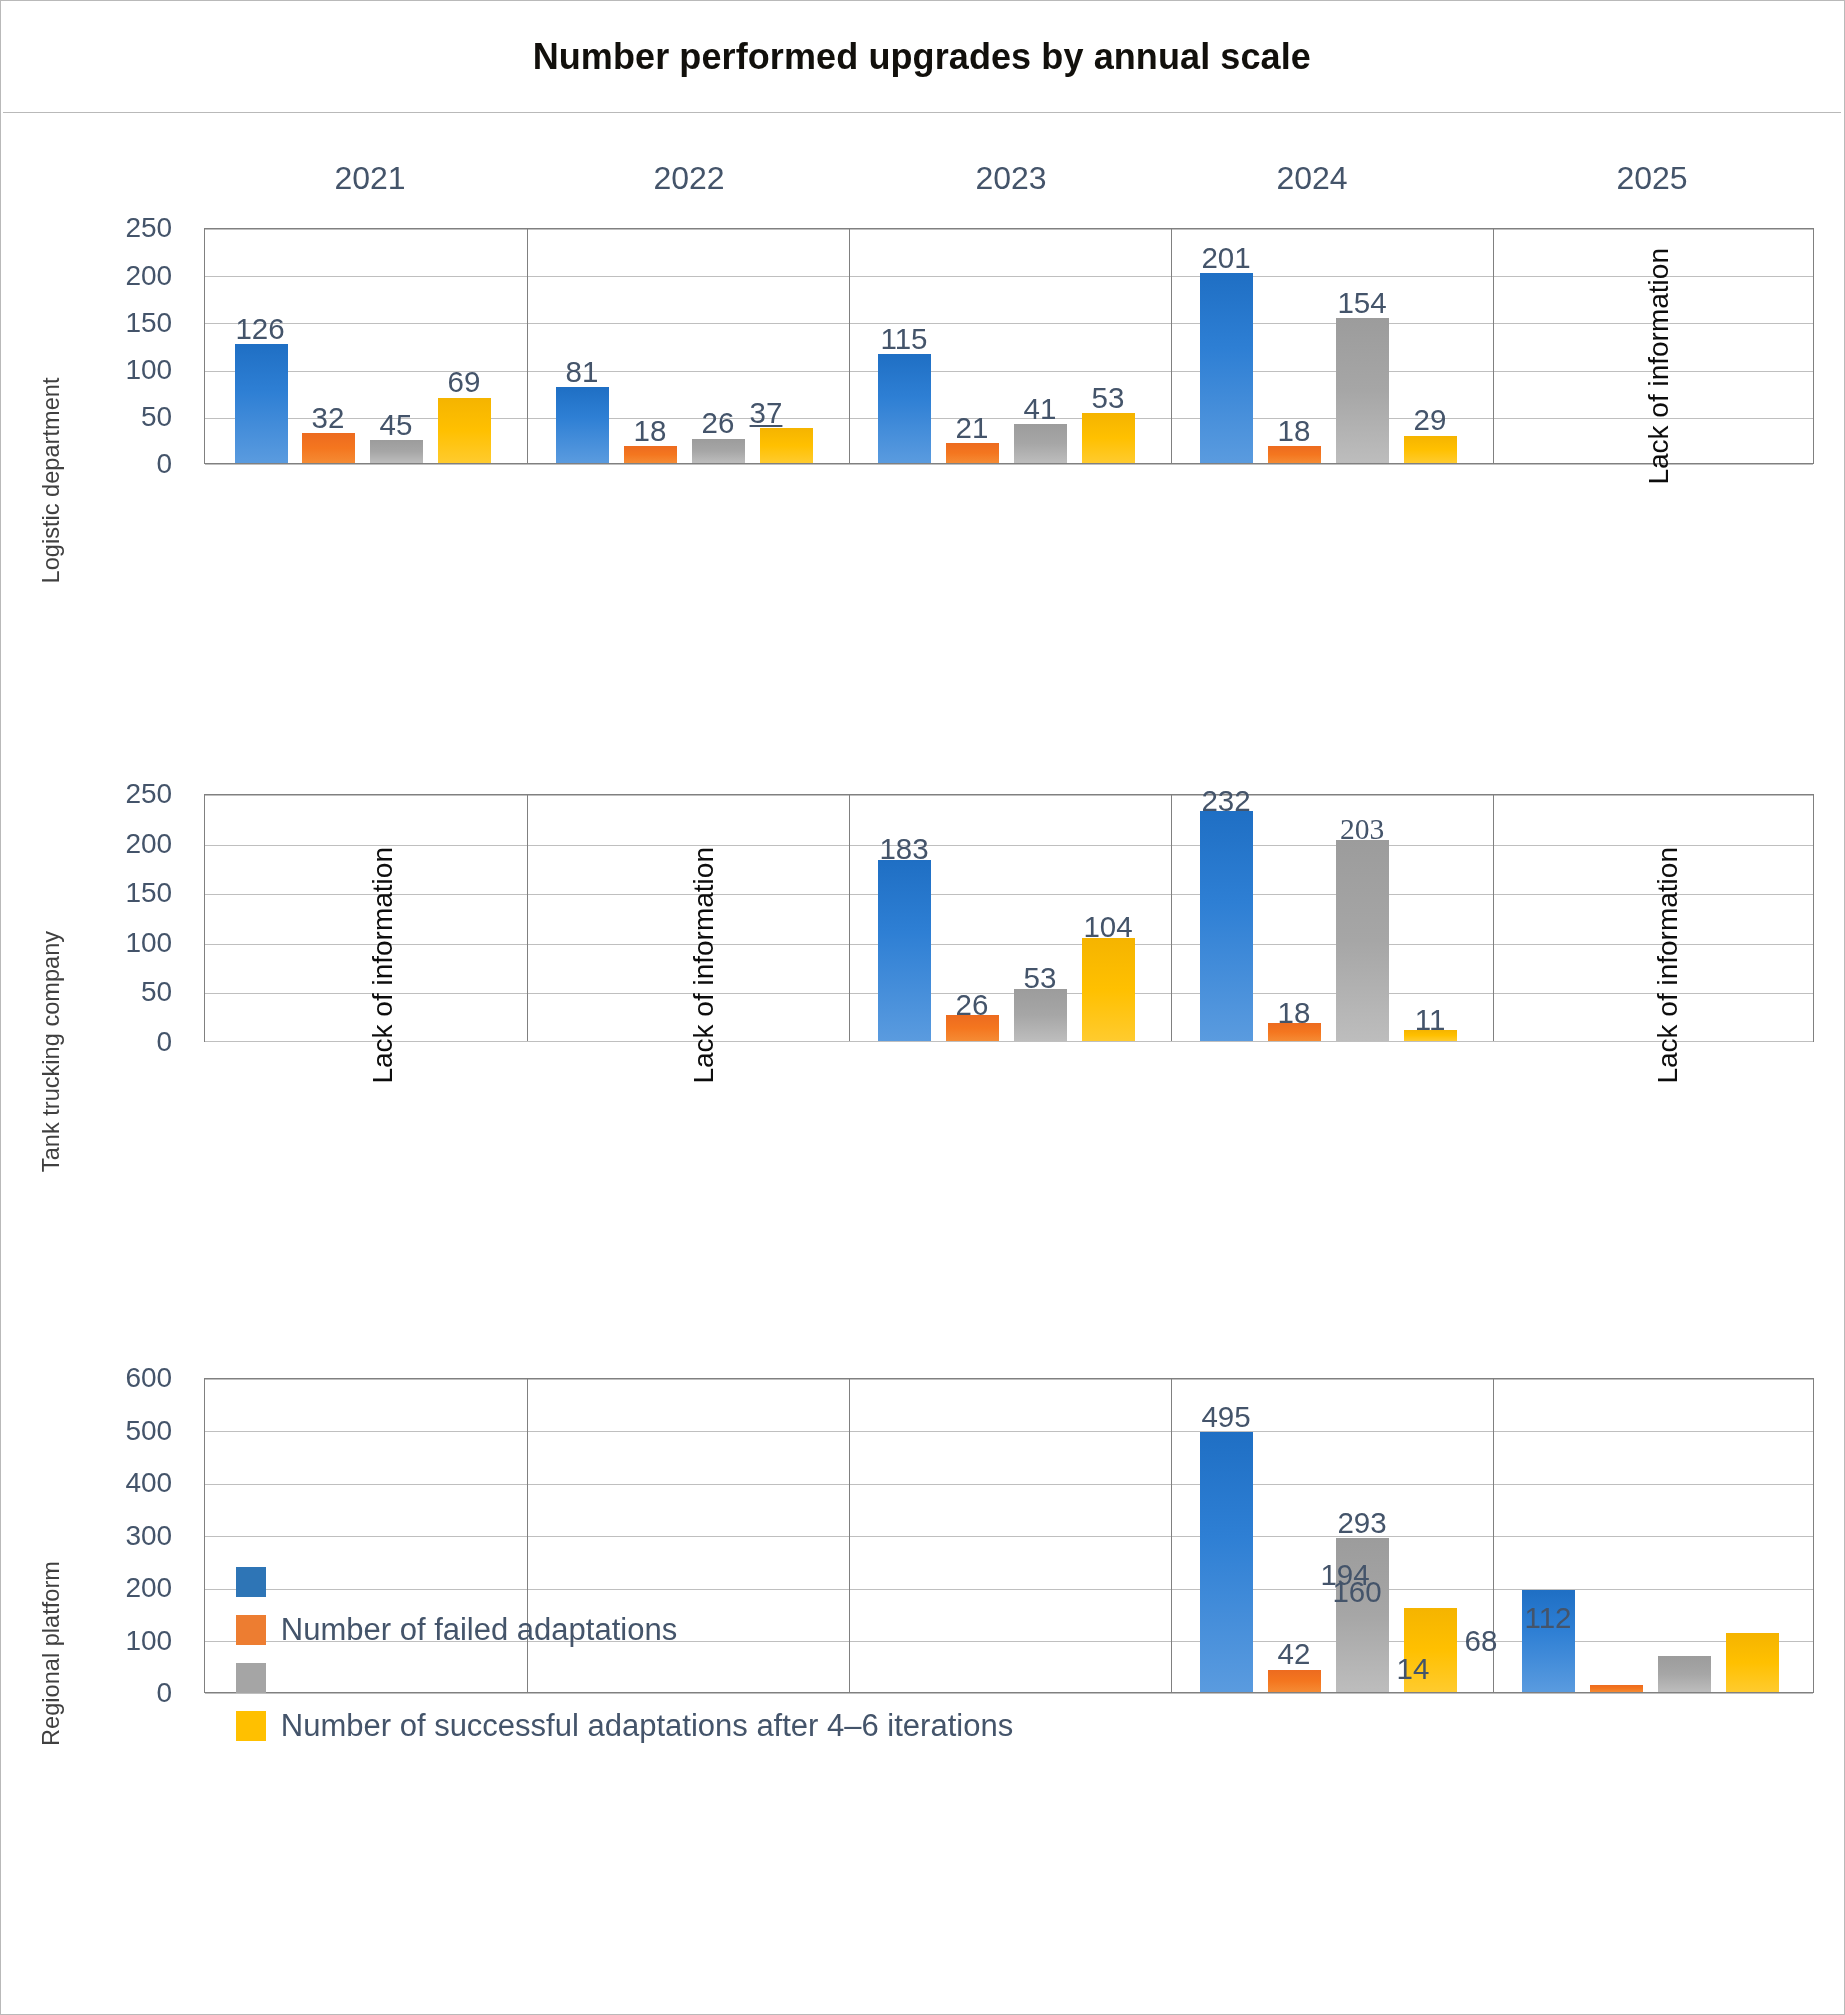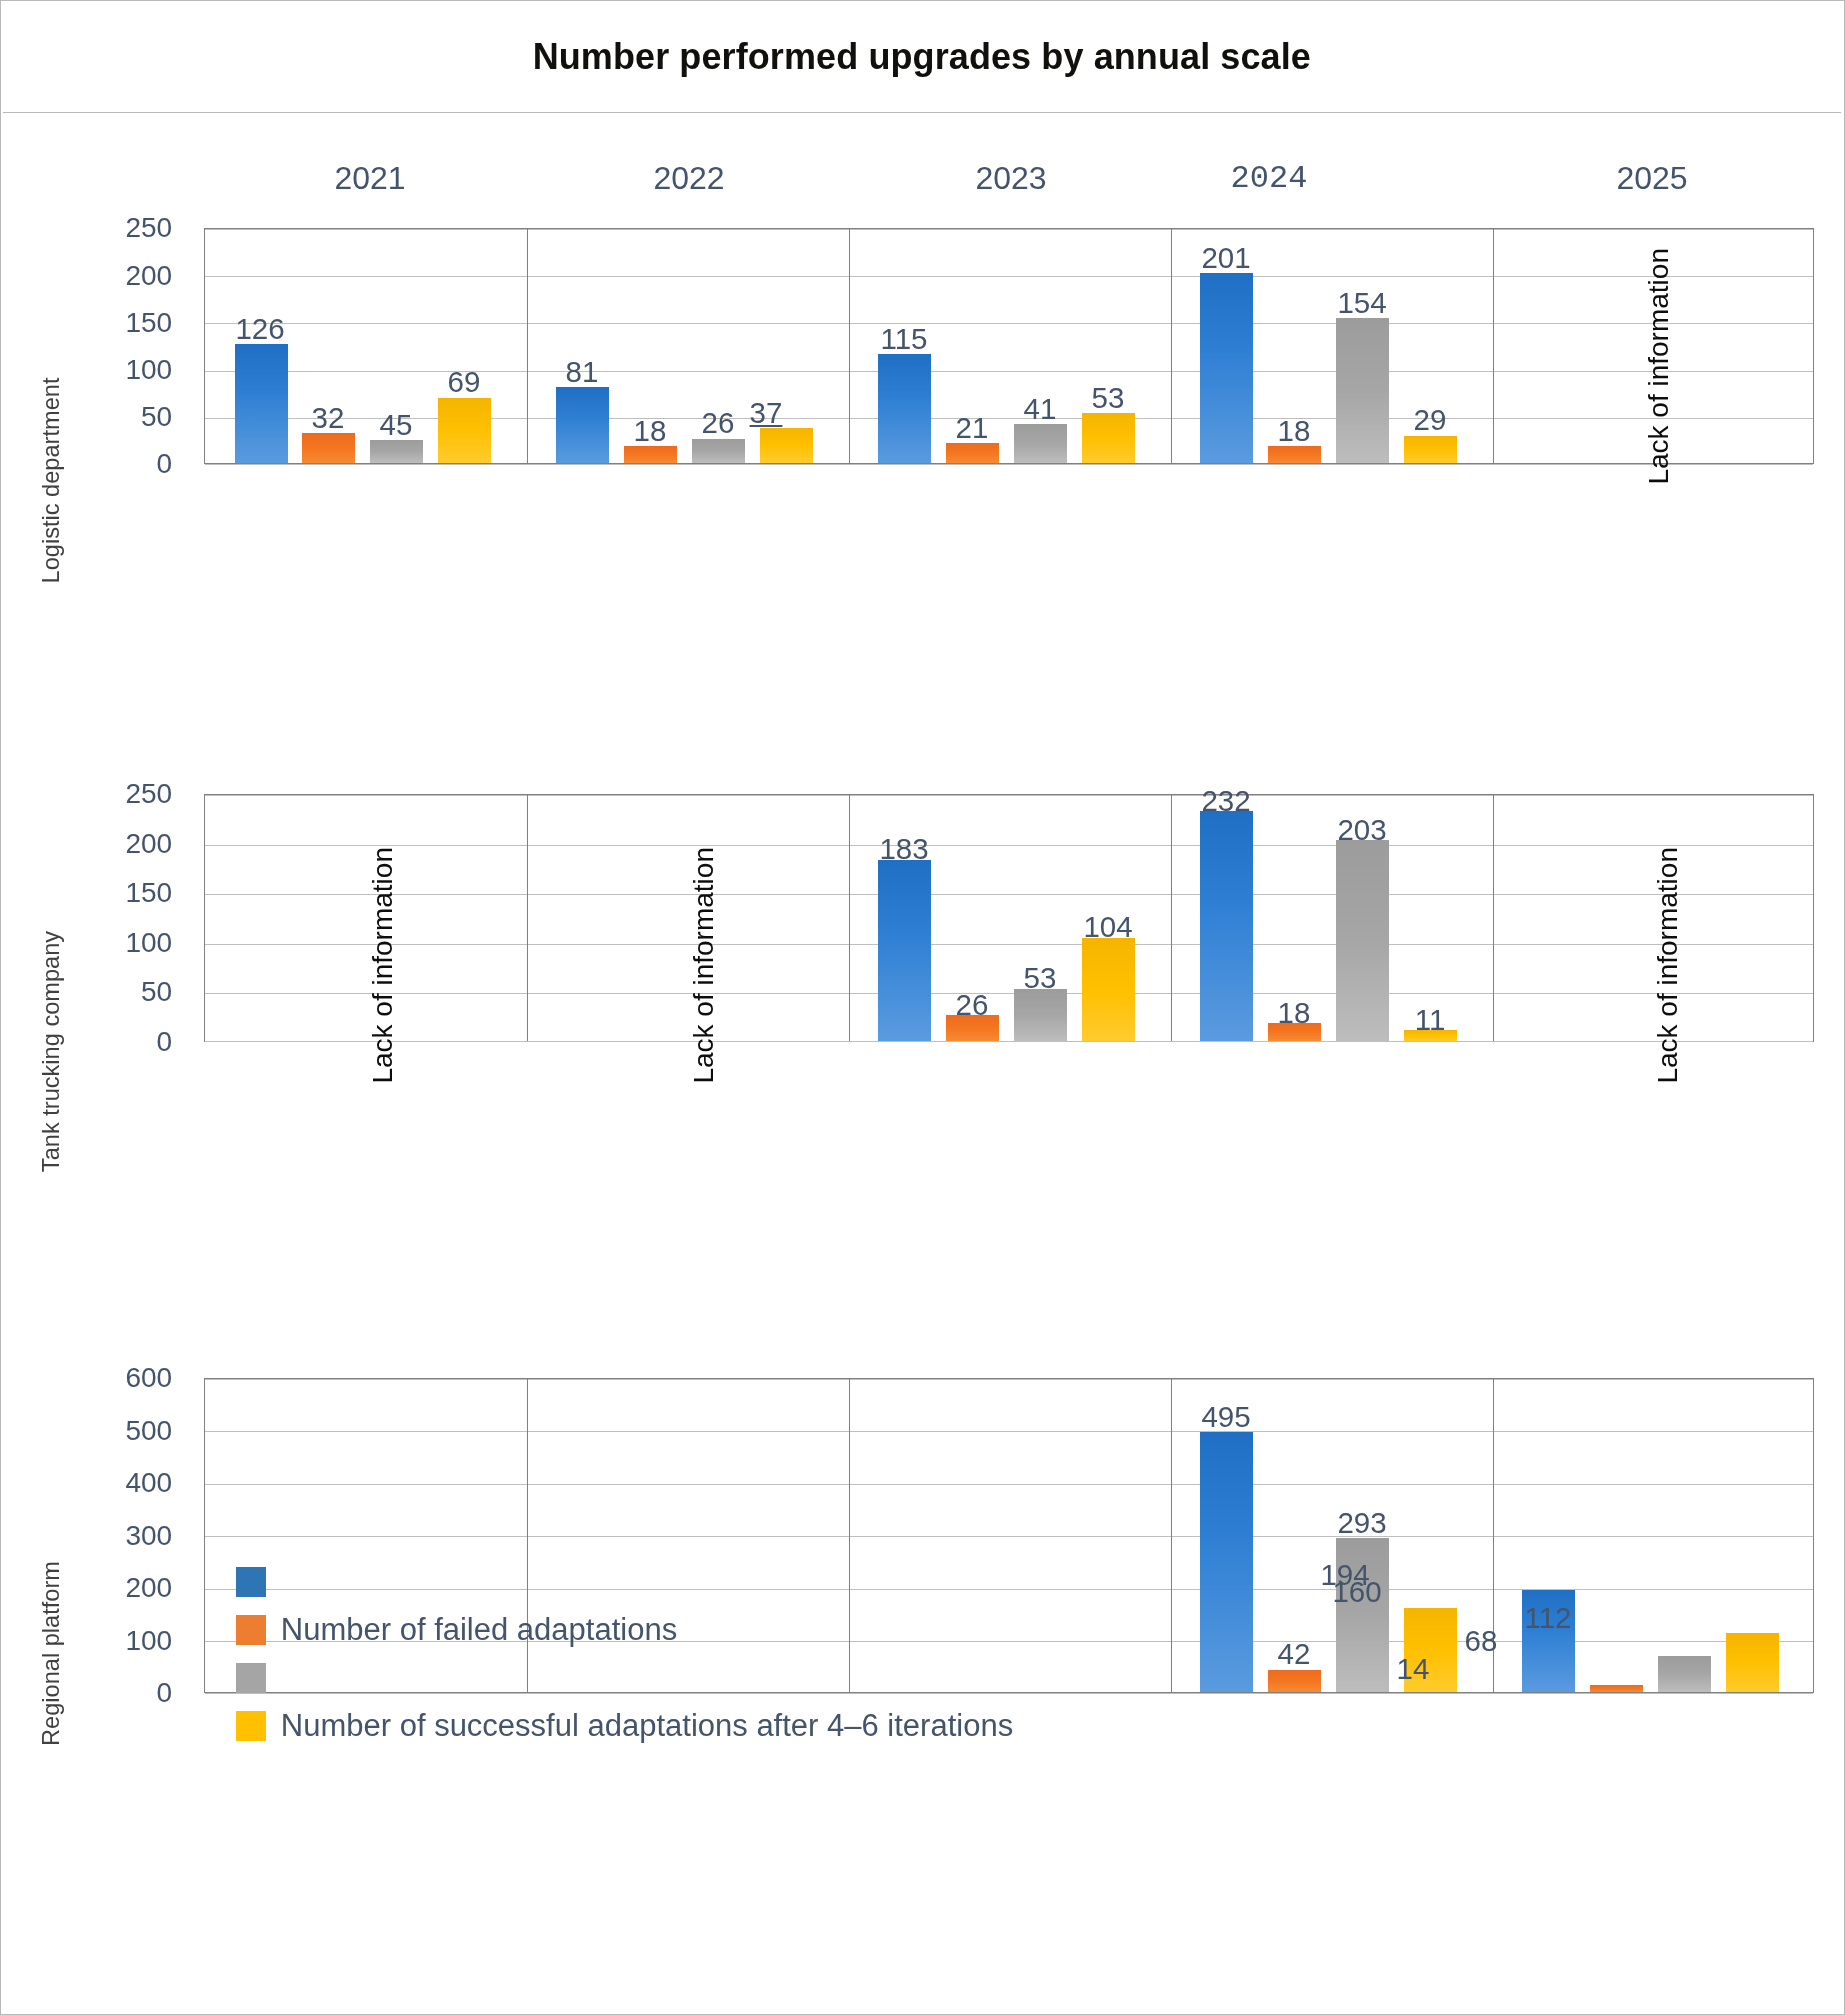--- a/index.html
+++ b/index.html
@@ -155,21 +155,21 @@
 <div class="figure">
 
   <div class="title-bar">
     <div class="title-text">Number performed upgrades by annual scale</div>
   </div>
 
   <div class="year-header">
     <div class="year-label" style="left:369px;">2021</div>
     <div class="year-label" style="left:688px;">2022</div>
     <div class="year-label" style="left:1010px;">2023</div>
-    <div class="year-label" style="left:1268px;font-family:Liberation Mono, monospace;">2024</div>
+    <div class="year-label" style="left:1311px;">2024</div>
     <div class="year-label" style="left:1651px;">2025</div>
   </div>
 
   <div class="panel" style="left:0px; top:212px; width:1845px; height:537px;">
 
     <div class="panel-axis-title" style="left:-115px; top:254px; width:330px; text-align:center; transform:rotate(-90deg);">Logistic department</div>
 
     <div class="ytick" style="top:15.3px; width:177px; left:-5.9px;">250</div>
     <div class="ytick" style="top:63px; width:177px; left:-5.9px;">200</div>
     <div class="ytick" style="top:110px; width:177px; left:-5.9px;">150</div>
@@ -271,21 +271,21 @@
     <div class="lack" style="left:687px; top:68px;">Lack of information</div>
     <div class="lack" style="left:1651px; top:68px;">Lack of information</div>
 
     <div class="bar-label" style="left:903px; top:53px;">183</div>
     <div class="bar-label" style="left:971px; top:209px;">26</div>
     <div class="bar-label" style="left:1039px; top:182px;">53</div>
     <div class="bar-label" style="left:1107px; top:131px;">104</div>
 
     <div class="bar-label" style="left:1225px; top:4.7px;">232</div>
     <div class="bar-label" style="left:1293px; top:217px;">18</div>
-    <div class="bar-label" style="left:1361px; top:34px;">203</div>
+    <div class="bar-label" style="left:1361px; top:34px;font-family:Liberation Serif, serif;">203</div>
     <div class="bar-label" style="left:1429px; top:224px;">11</div>
   </div>
 
   <div class="panel" style="left:0px; top:1362px; width:1845px; height:637px;">
 
     <div class="panel-axis-title" style="left:-106px; top:277px; width:313px; text-align:center; transform:rotate(-90deg);">Regional platform</div>
 
     <div class="ytick" style="top:15.3px; width:177px; left:-5.9px;">600</div>
     <div class="ytick" style="top:68px; width:177px; left:-5.9px;">500</div>
     <div class="ytick" style="top:120px; width:177px; left:-5.9px;">400</div>

